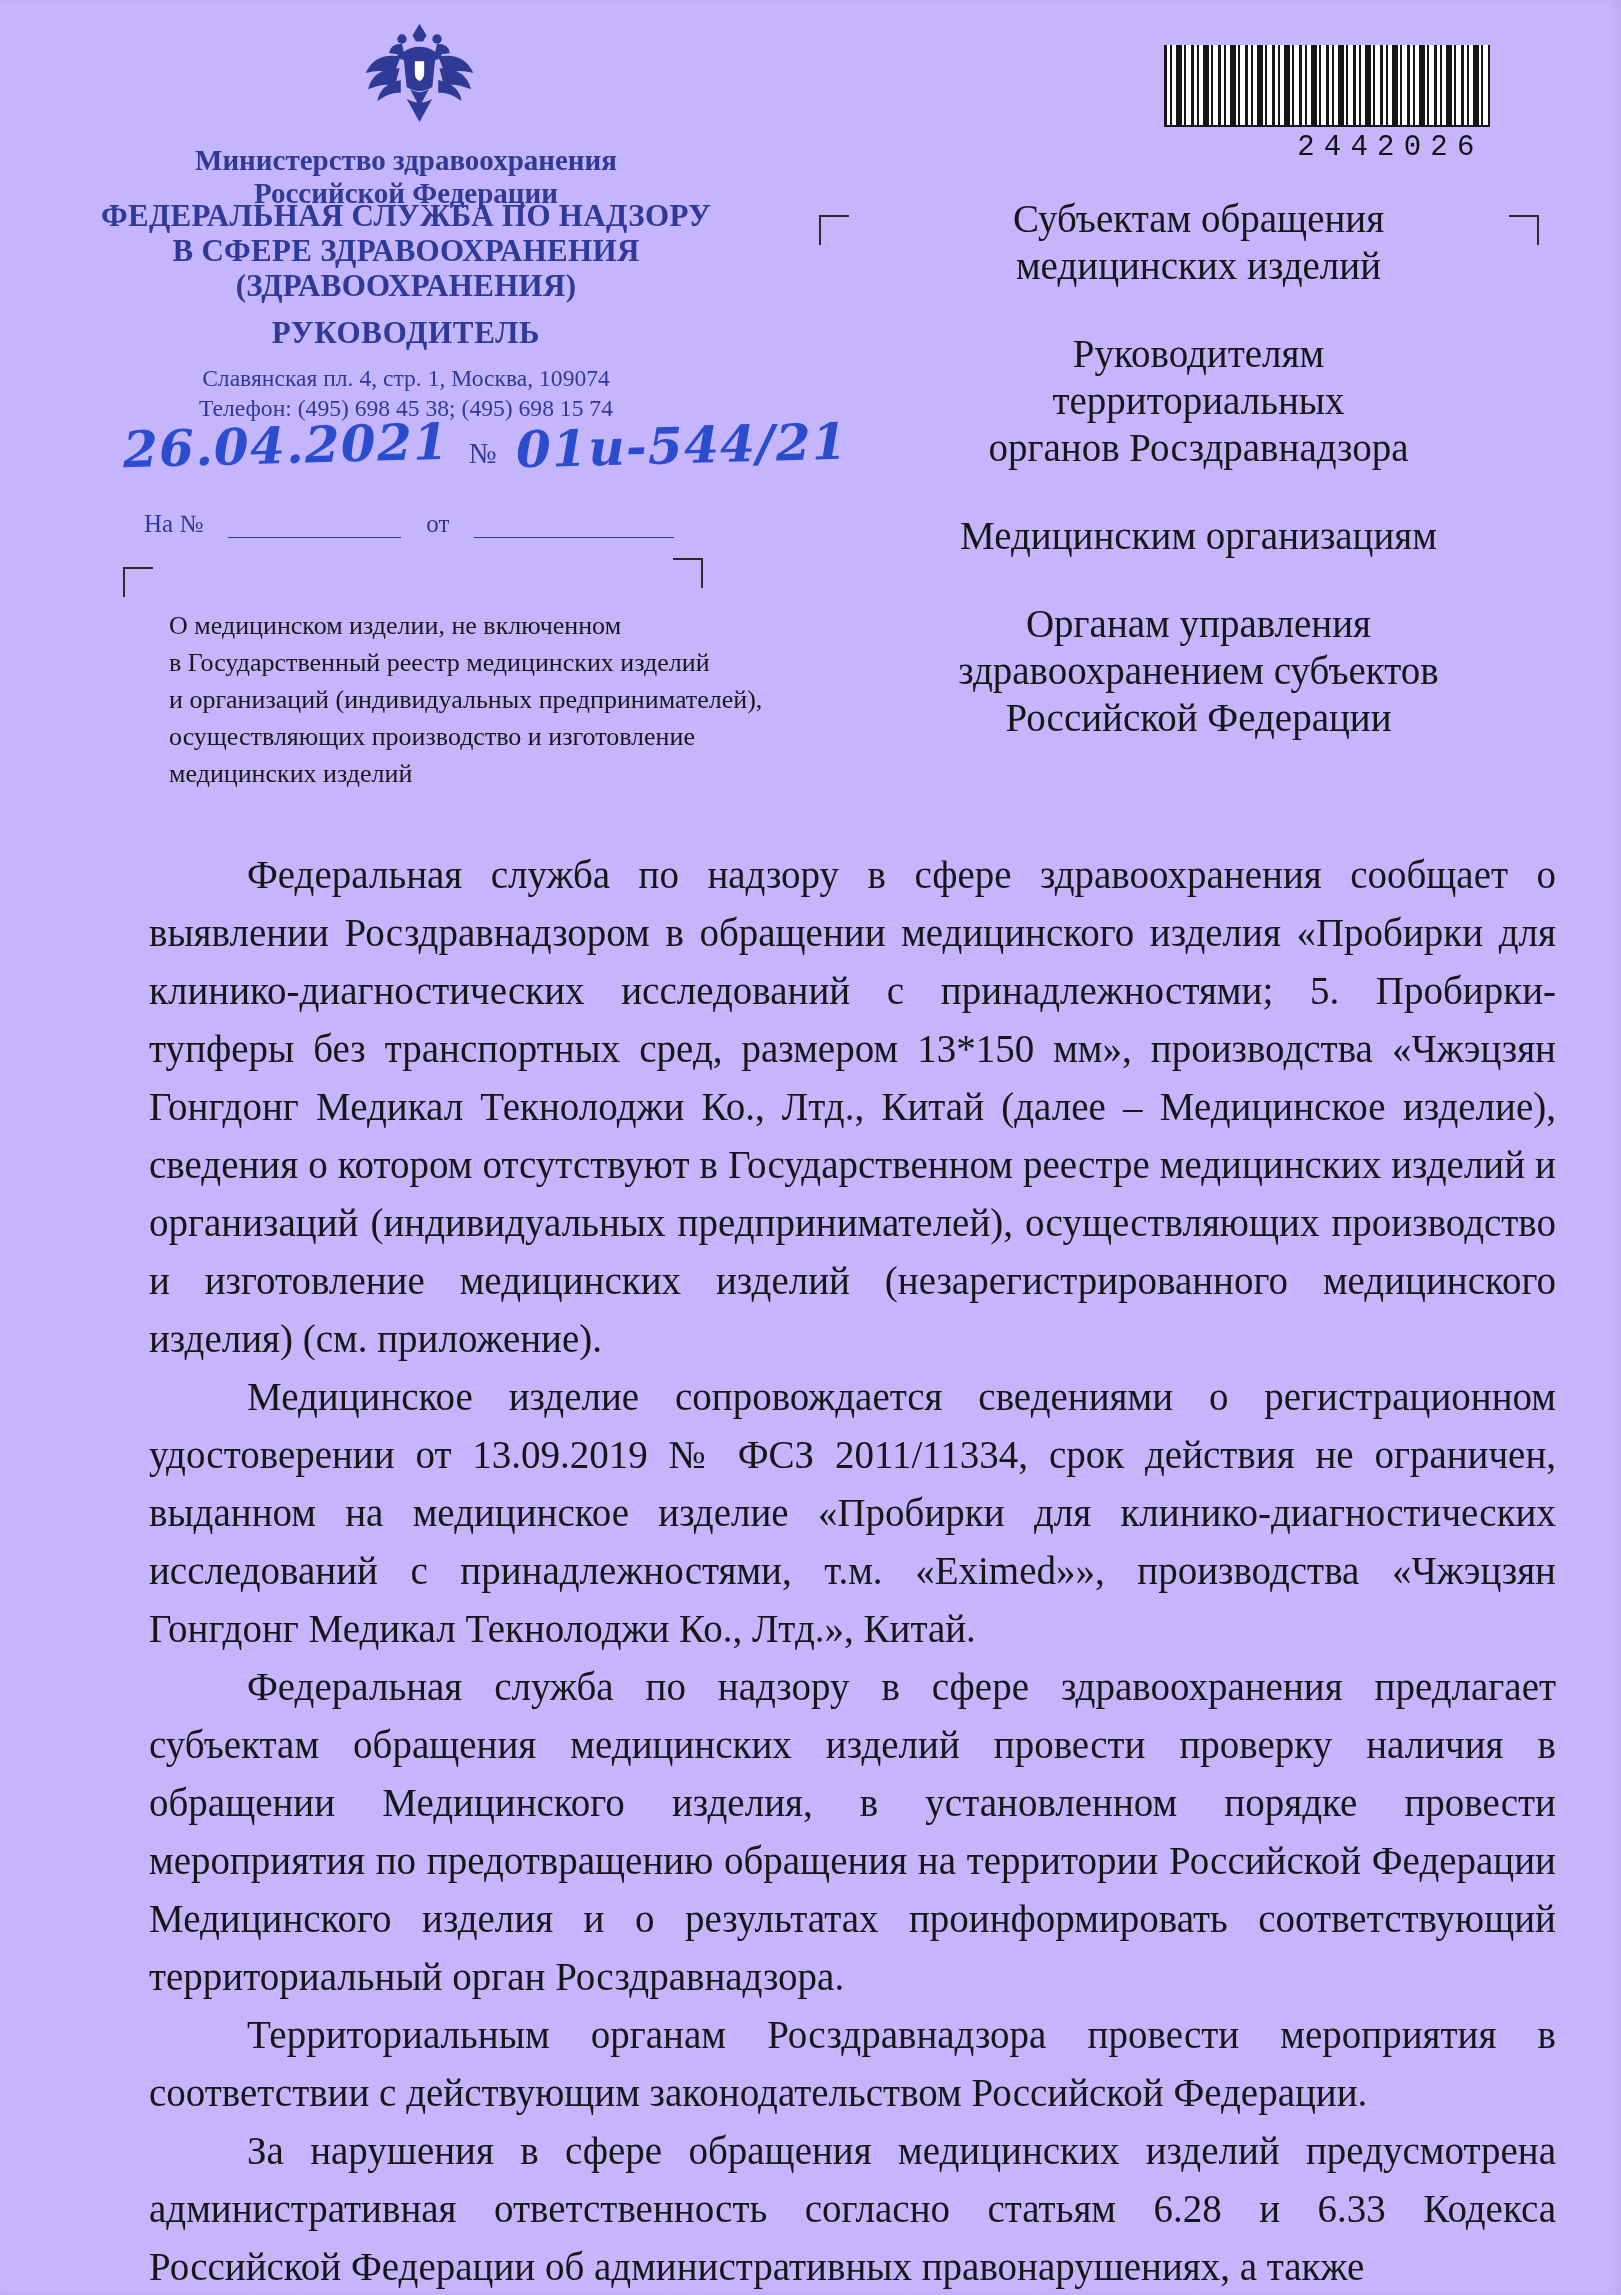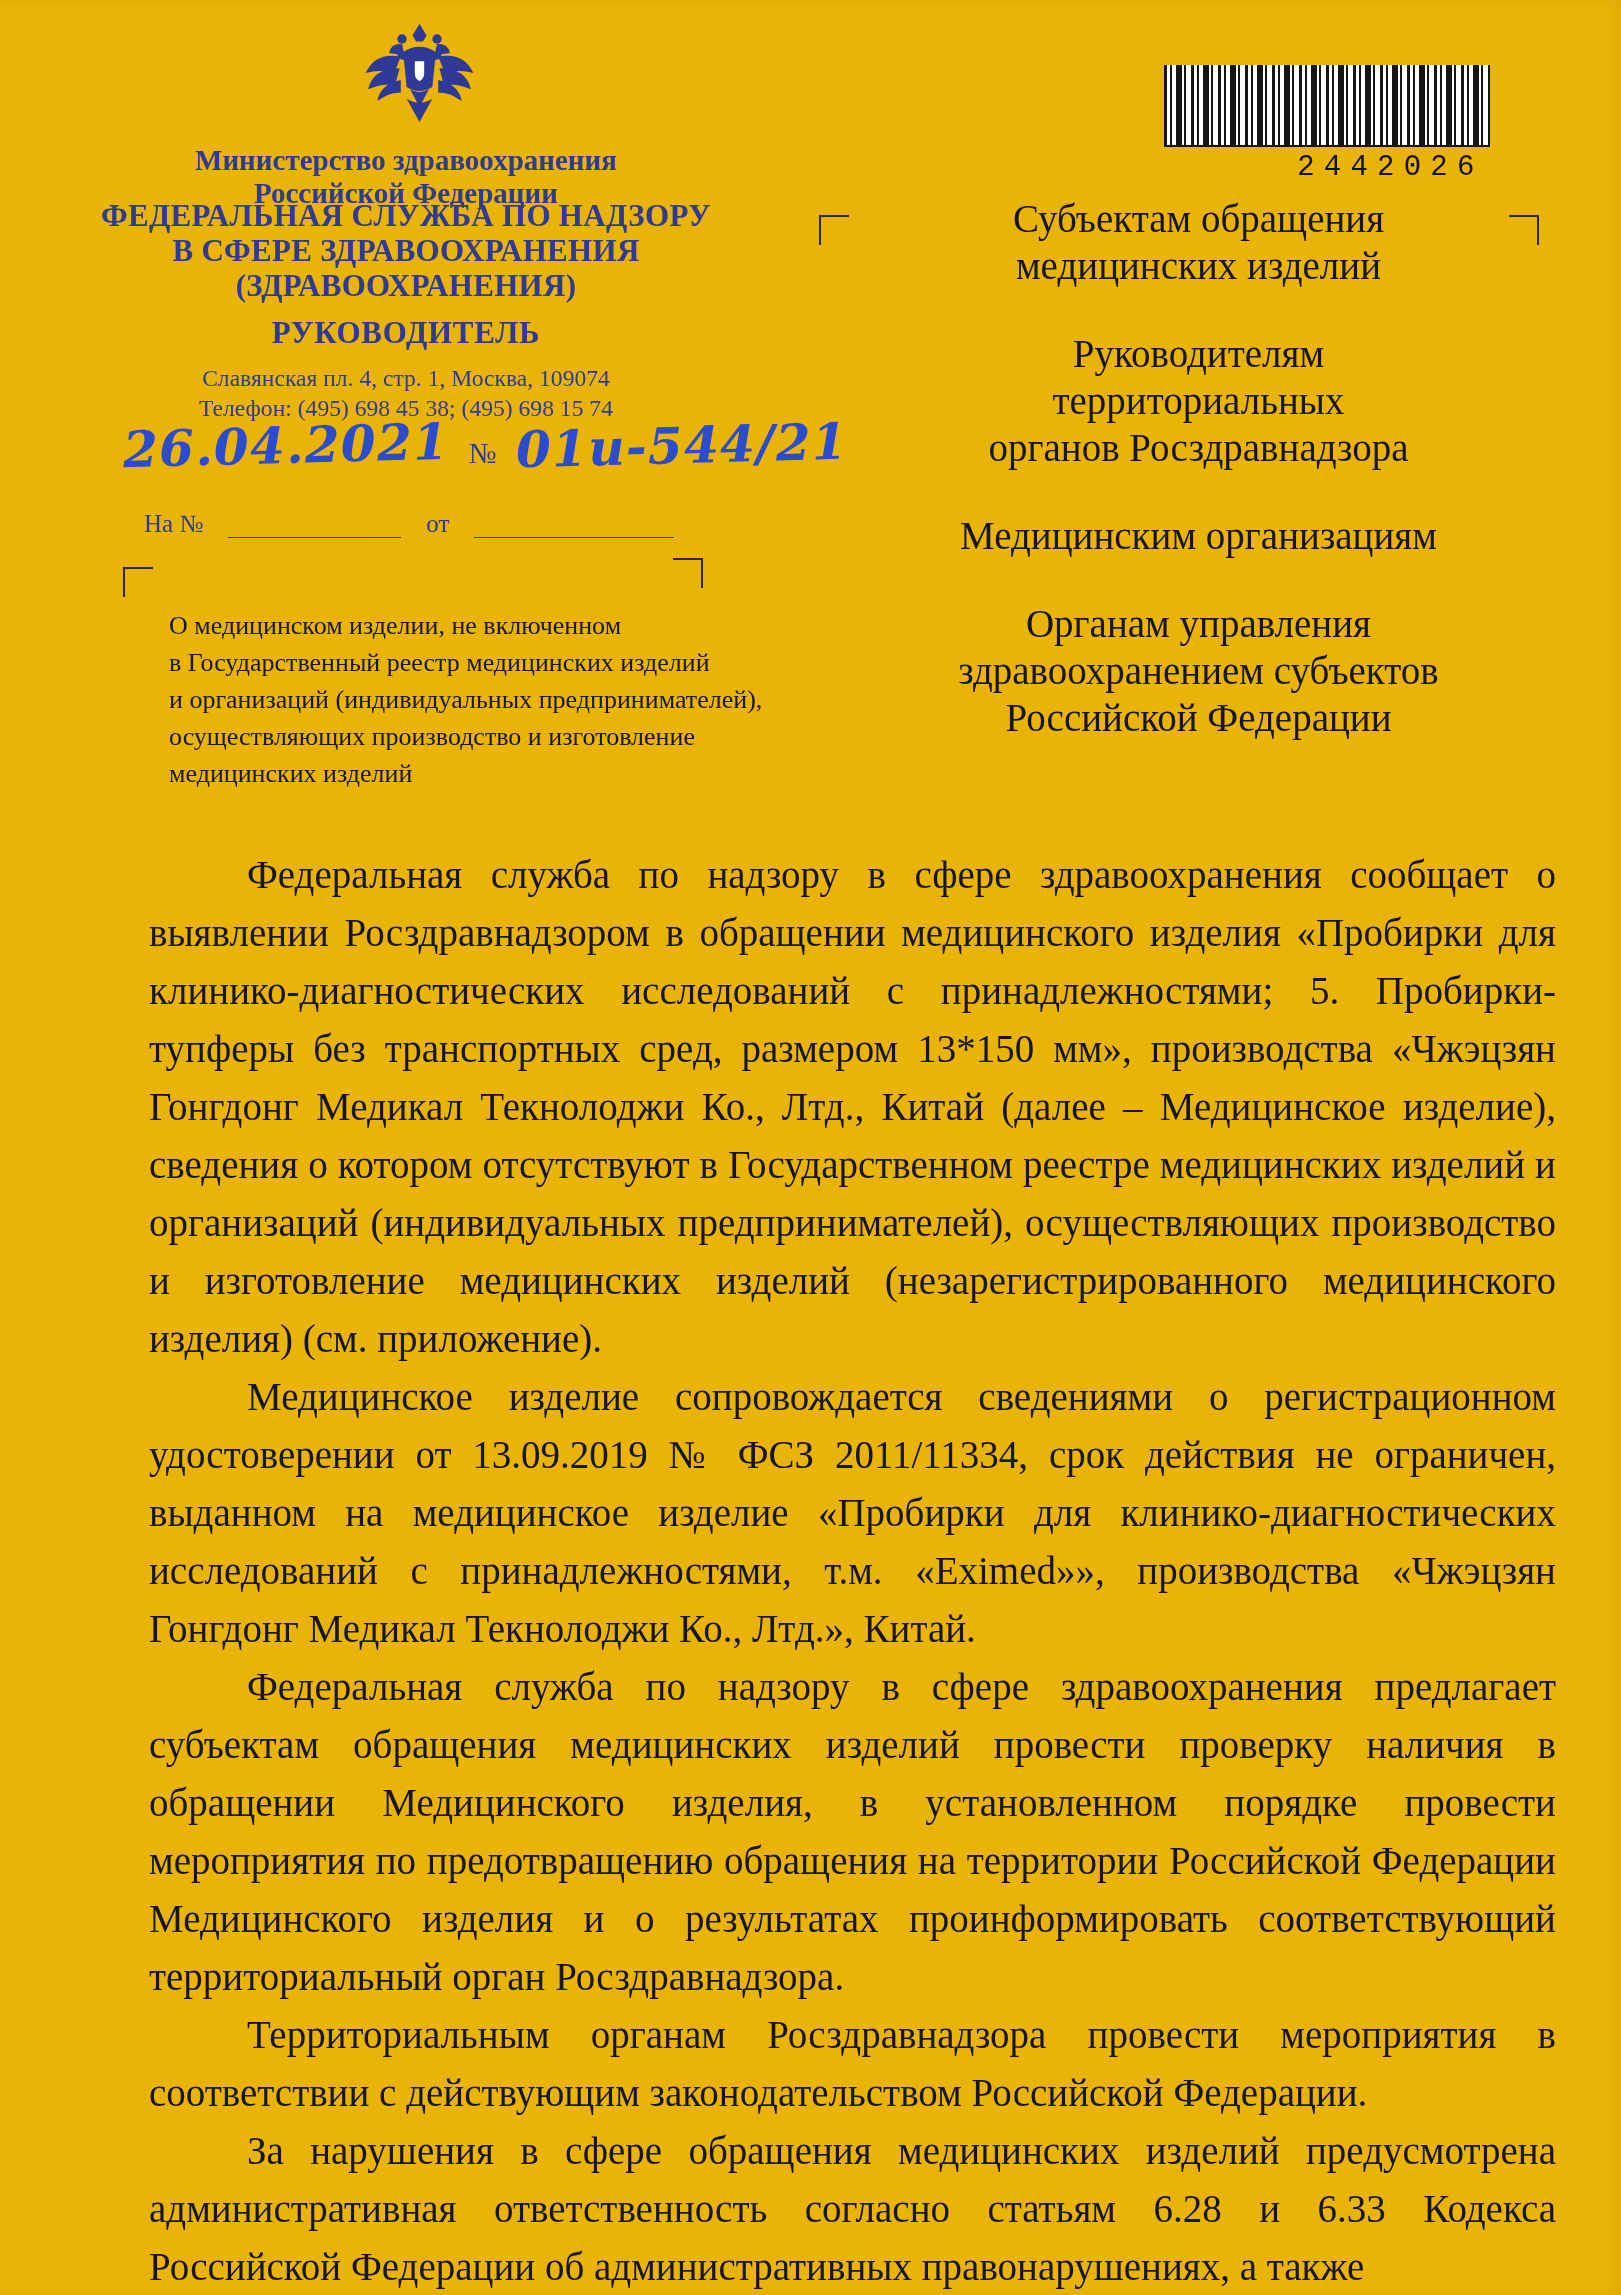--- a/index.html
+++ b/index.html
@@ -1,21 +1,21 @@
 <!DOCTYPE html>
 <html style="font-size:10.5px"><head>
 <meta charset="utf-8">
 <style>
   html, body { margin: 0; padding: 0; background: #888; }
   .page {
     position: relative;
     width: 1622px;
     height: 2295px;
     margin: 0 auto;
-    background: #eab308;
+    background: #c4b5fd;
     font-family: "Liberation Serif", serif;
     color: #141414;
     overflow: hidden;
     box-shadow: inset -5.2px 0 11.8px rgba(0,0,0,0.05);
   }
 
   
   .emblem { position: absolute; left: 361px; top: 17px; width: 117px; height: 126px; }
   .ministry {
     position: absolute; left: 92px; top: 144px; width: 628px;
@@ -62,21 +62,21 @@
   #corner-addr-l { left: 819px; top: 215px; }
   #corner-addr-r { left: 1509px; top: 215px; }
 
   
   .subject {
     position: absolute; left: 169px; top: 607px; width: 661px;
     font-size: 26px; line-height: 37px; color: #181818;
   }
 
   
-  .barcode-block { position: absolute; left: 1164px; top: 65px; width: 326px; }
+  .barcode-block { position: absolute; left: 1164px; top: 45px; width: 326px; }
   .barcode-bars {
     height: 80px;
     background: repeating-linear-gradient(90deg,
       #151515 0 3.3px,  #fff 3.3px 5.9px,
       #151515 5.9px 7.9px, #fff 7.9px 12.4px,
       #151515 12.4px 17.7px, #fff 17.7px 20px,
       #151515 20px 22px, #fff 22px 27px);
     border-bottom: 2px solid #151515;
   }
   .barcode-number {

